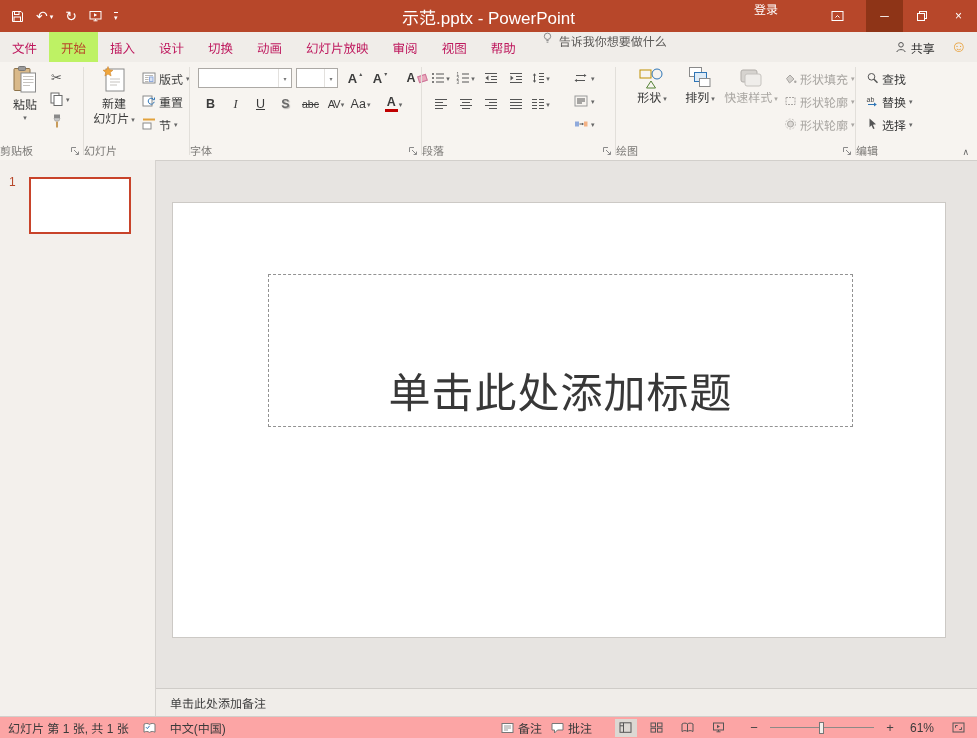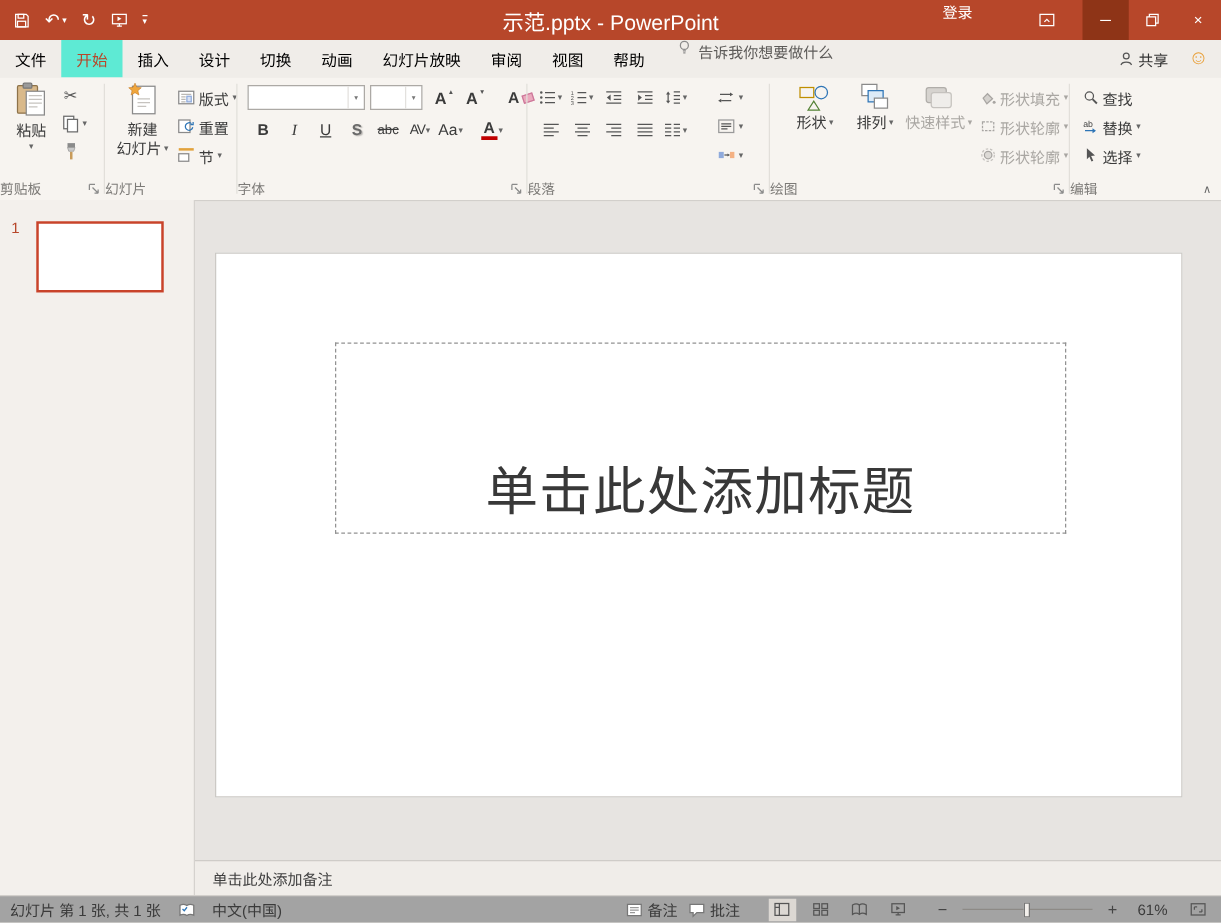--- a/index.html
+++ b/index.html
@@ -14,22 +14,22 @@
   .qbtn .dd{color:#fff}
   .cst{border-top:1px solid #fff;padding-top:1px}
   #win-title{position:absolute;left:50%;transform:translateX(-50%);font-size:17px;white-space:nowrap}
   #tb-right{margin-left:auto;display:flex;align-items:flex-start;height:100%}
   #signin{font-size:12px;margin-right:44px}
   #ribbonopts{width:30px;height:32px;display:flex;align-items:center;justify-content:center;margin-right:14px}
   .winbtn{width:37px;height:32px;display:flex;align-items:center;justify-content:center;font-size:12px}
   .winbtn.dark{background:#8E3417}
   
   #tabrow{position:absolute;top:32px;left:0;right:0;height:30px;background:#F0EDE9;display:flex;align-items:stretch}
-  .tab{display:flex;align-items:center;padding:0 12px;font-size:12.5px;color:#000000;white-space:nowrap}
-  .tab.sel{background:#5eead4;color:#B7472A}
+  .tab{display:flex;align-items:center;padding:0 12px;font-size:12.5px;color:#be185d;white-space:nowrap}
+  .tab.sel{background:#bef264;color:#B7472A}
   #tellme{display:flex;align-items:flex-start;gap:6px;margin-left:14px;color:#5d5b59;white-space:nowrap}
   #tr-right{margin-left:auto;display:flex;align-items:center;gap:16px;padding-right:10px}
   #share{display:flex;align-items:center;gap:4px;color:#333}
   #smiley{color:#E9A13B;font-size:16px;line-height:16px}
   
   #ribbon{position:absolute;top:62px;left:0;right:0;height:98px;background:#F7F4F0;border-bottom:1px solid #D2CFCB}
   .grp{position:absolute;top:0;bottom:0}
   .grp::after{content:"";position:absolute;right:0;top:5px;bottom:5px;width:1px;background:#E2DFDA}
   .grp.last::after{display:none}
   .glabel{position:absolute;left:0;right:0;bottom:2px;text-align:left;font-size:11px;color:#7c7a77}
@@ -60,21 +60,21 @@
   #thumb1{position:absolute;left:29px;top:17px;width:102px;height:57px;background:#fff;border:2px solid #C8432A;box-sizing:border-box}
   #canvas{position:absolute;left:156px;right:0;top:160px;height:528px}
   #slide{position:absolute;left:16px;top:42px;width:774px;height:436px;background:#fff;border:1px solid #CCC9C5;box-sizing:border-box}
   .ph{position:absolute;border:1px dashed #929292;box-sizing:border-box}
   #ph-title{left:95px;top:71px;width:585px;height:153px;display:flex;align-items:flex-end;justify-content:center;padding-bottom:6px}
   #ph-title span{font-size:42px;color:#383838;letter-spacing:1px;white-space:nowrap}
   #ph-sub{left:95px;top:228px;width:585px;height:110px;text-align:center;padding-top:7px}
   #ph-sub span{font-size:18px;color:#3d3d3d}
   #notes{position:absolute;left:156px;right:0;top:688px;height:28px;background:#F0EDE9;border-top:1px solid #CFCCC8;display:flex;align-items:center;padding-left:14px;box-sizing:border-box;color:#3f3f3f}
   
-  #status{position:absolute;left:0;right:0;bottom:0;height:22px;background:#a3a3a3;border-top:1px solid #D2CFCB;display:flex;align-items:center;justify-content:space-between;padding:0 8px;box-sizing:border-box;font-size:12px}
+  #status{position:absolute;left:0;right:0;bottom:0;height:22px;background:#fca5a5;border-top:1px solid #D2CFCB;display:flex;align-items:center;justify-content:space-between;padding:0 8px;box-sizing:border-box;font-size:12px}
   .sb{display:flex;align-items:center;gap:14px}
   .sb-r{gap:9px}
   .sbtn{display:flex;align-items:center;gap:4px}
   .vbtn{width:22px;height:18px;display:flex;align-items:center;justify-content:center}
   .vbtn.cur{background:#DCD8D3}
   .zbtn{width:14px;text-align:center;font-size:13px;color:#444}
   #zslider{position:relative;width:104px;height:14px}
   #ztrack{position:absolute;left:0;right:0;top:6.5px;height:1px;background:#8d8a86}
   #ztick{position:absolute;left:50%;top:3.5px;width:1px;height:7px;background:#8d8a86}
   #zthumb{position:absolute;left:49px;top:1px;width:5px;height:12px;background:#F3F0EC;border:1px solid #777;box-sizing:border-box}

